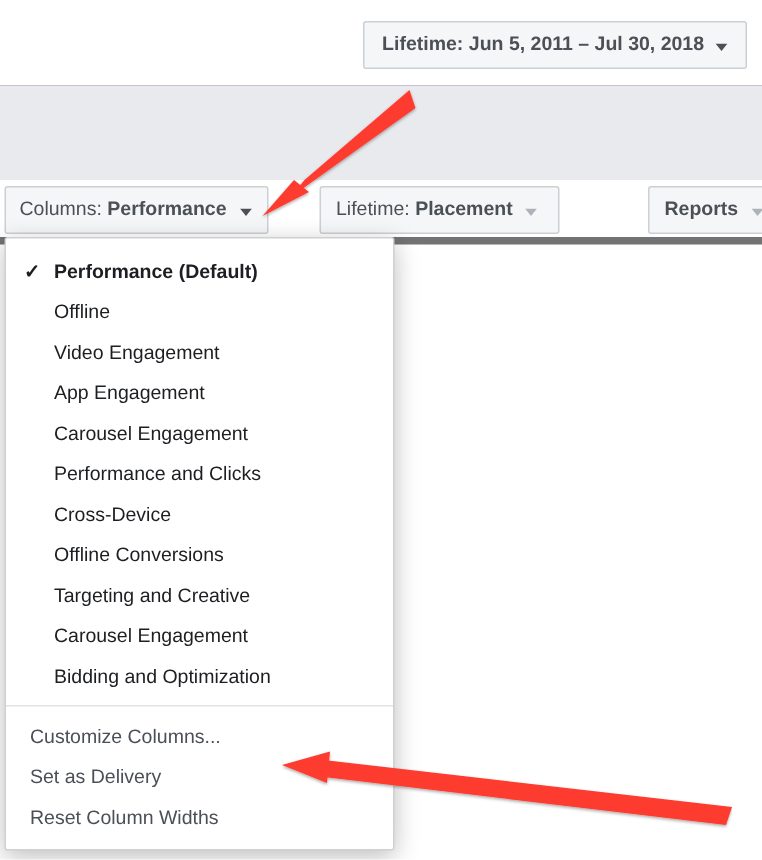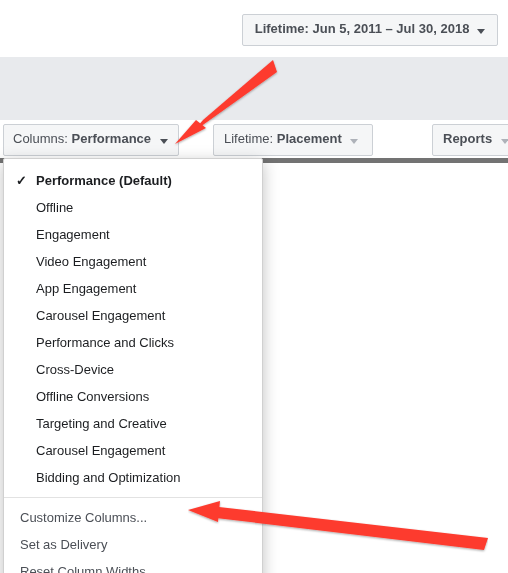--- a/index.html
+++ b/index.html
@@ -155,21 +155,20 @@
       <span class="label-val">Reports</span>
       <span class="caret"><svg width="8" height="5" viewBox="0 0 8 5">
             <path d="M0 0 L8 0 L4 5 Z" fill="#aeb2b9"></path>
           </svg></span>
     </div>
   </div>
 
   <div class="dropdown" id="dropdown">
       <div class="dd-item selected"><span class="check">✓</span><span>Performance (Default)</span></div>
       <div class="dd-item"><span>Offline</span></div>
-      <div class="dd-item"><span>Engagement</span></div>
       <div class="dd-item"><span>Video Engagement</span></div>
       <div class="dd-item"><span>App Engagement</span></div>
       <div class="dd-item"><span>Carousel Engagement</span></div>
       <div class="dd-item"><span>Performance and Clicks</span></div>
       <div class="dd-item"><span>Cross-Device</span></div>
       <div class="dd-item"><span>Offline Conversions</span></div>
       <div class="dd-item"><span>Targeting and Creative</span></div>
       <div class="dd-item"><span>Carousel Engagement</span></div>
       <div class="dd-item"><span>Bidding and Optimization</span></div>
       <div class="dd-sep"></div>

